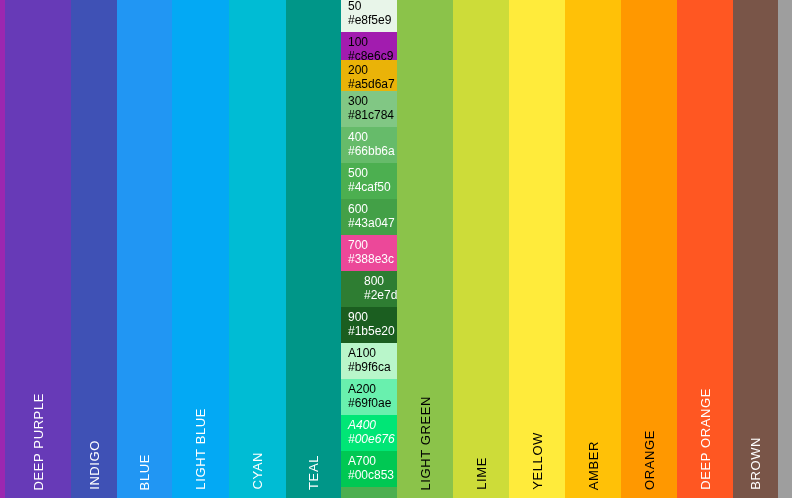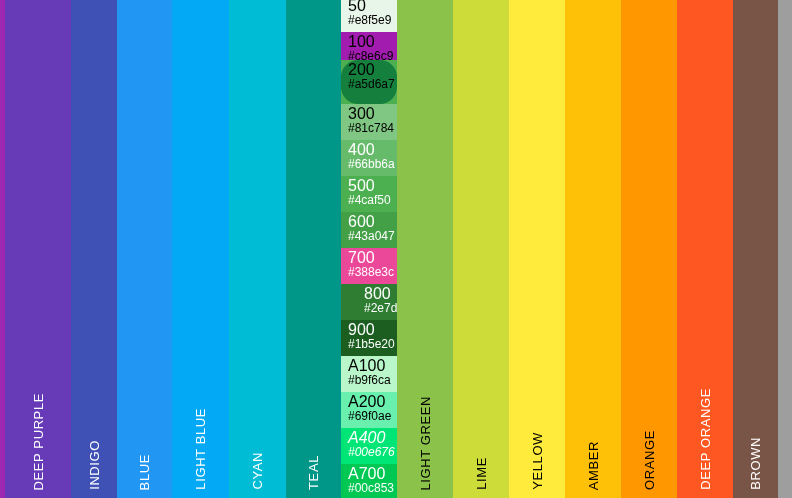--- a/index.html
+++ b/index.html
@@ -47,21 +47,21 @@
     box-sizing: border-box;
   }
   .shade-row {
     position: relative;
     box-sizing: border-box;
     padding: 3px 7px 0 7px;
     overflow: hidden;
   }
   .shade-name {
     display: block;
-    font-size: 16px;
+    font-size: 12px;
     line-height: 14px;
     text-align: left;
   }
   .shade-hex {
     display: block;
     font-size: 12px;
     line-height: 14px;
     text-align: left;
     padding-right: 2px;
   }
@@ -140,21 +140,21 @@
     <div class="swatch-column" style="left: 778px; width: 14px; background: rgb(158, 158, 158);"></div>
     <div class="detail-panel" style="left: 341px; width: 56px; top: -4px; height: 502px;">
       <div class="shade-row" style="height: 36px; background: rgb(232, 245, 233); color: rgb(0, 0, 0);">
         <span class="shade-name">50</span>
         <span class="shade-hex">#e8f5e9</span>
       </div>
       <div class="shade-row" style="height: 28px; background: #a21caf; color: rgb(0, 0, 0);">
         <span class="shade-name">100</span>
         <span class="shade-hex">#c8e6c9</span>
       </div>
-      <div class="shade-row" style="height: 44px; background: #15803d; color: rgb(0, 0, 0); border-radius: 17px;">
+      <div class="shade-row" style="height: 31px; background: #eab308; color: rgb(0, 0, 0);">
         <span class="shade-name">200</span>
         <span class="shade-hex">#a5d6a7</span>
       </div>
       <div class="shade-row" style="height: 36px; background: rgb(129, 199, 132); color: rgb(0, 0, 0);">
         <span class="shade-name">300</span>
         <span class="shade-hex">#81c784</span>
       </div>
       <div class="shade-row" style="height: 36px; background: rgb(102, 187, 106); color: rgb(255, 255, 255);">
         <span class="shade-name">400</span>
         <span class="shade-hex">#66bb6a</span>

